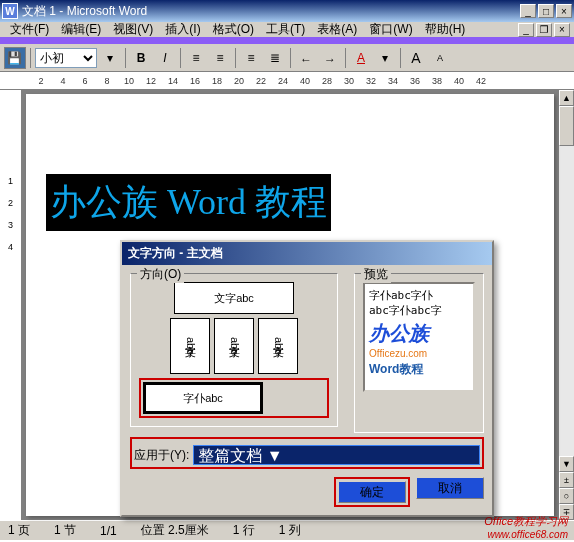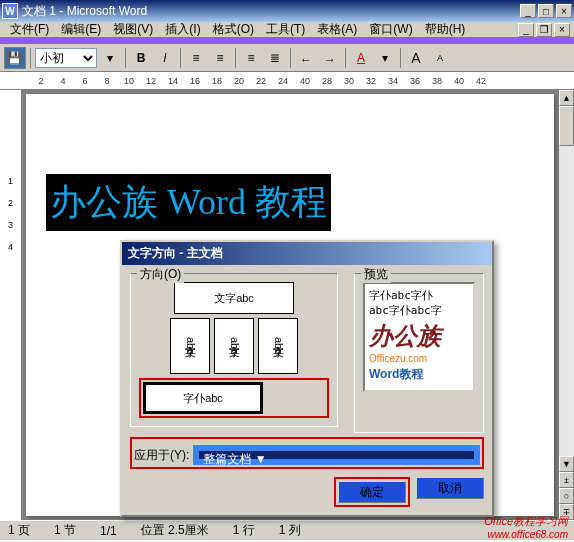--- a/index.html
+++ b/index.html
@@ -50,26 +50,26 @@
 .dir-wide { width: 120px; height: 32px; }
 .dir-narrow { width: 40px; height: 56px; writing-mode: vertical-rl; }
 .highlight-red { border: 2px solid #c00; padding: 2px; }
 
 .two-col { display: flex; gap: 16px; }
 .col-l { flex: 1; }
 .col-r { width: 130px; }
 
 .preview-box { border: 2px inset #d4d0c8; background: #fff; height: 110px; padding: 4px; font-size: 11px; line-height: 1.4; }
 .preview-box .row1 { font-family: monospace; }
-.brand-text { color: #7f1d1d; font-weight: bold; font-size: 24px; font-style: italic; }
+.brand-text { color: #1d4ed8; font-weight: bold; font-size: 20px; font-style: italic; }
 .brand-sub { color: #e67817; font-size: 10px; }
 .brand-word { color: #1e5aa8; font-weight: bold; font-size: 12px; }
 
 .apply-row { display: flex; align-items: center; gap: 4px; margin-top: 4px; }
-.apply-select { flex: 1; background: #0a246a; color: #fff; border: 6px solid #3b82f6; height: 20px; font-size: 12px; padding: 0 4px; }
+.apply-select { flex: 1; background: #0a246a; color: #fff; border: 1px solid #3b82f6; height: 20px; font-size: 16px; padding: 0 4px; }
 
 .btn-row { display: flex; justify-content: flex-end; gap: 6px; margin-top: 8px; }
 .dlg-btn { width: 68px; height: 22px; background: #1d4ed8; border: 1px outset #d4d0c8; font-size: 12px; cursor: pointer; }
 
 .watermark { position: absolute; right: 6px; bottom: 2px; font-size: 11px; color: #c00; font-style: italic; text-align: right; }
 .watermark .sub { color: #c00; font-size: 10px; }
 </style>
 </head>
 <body>
 

